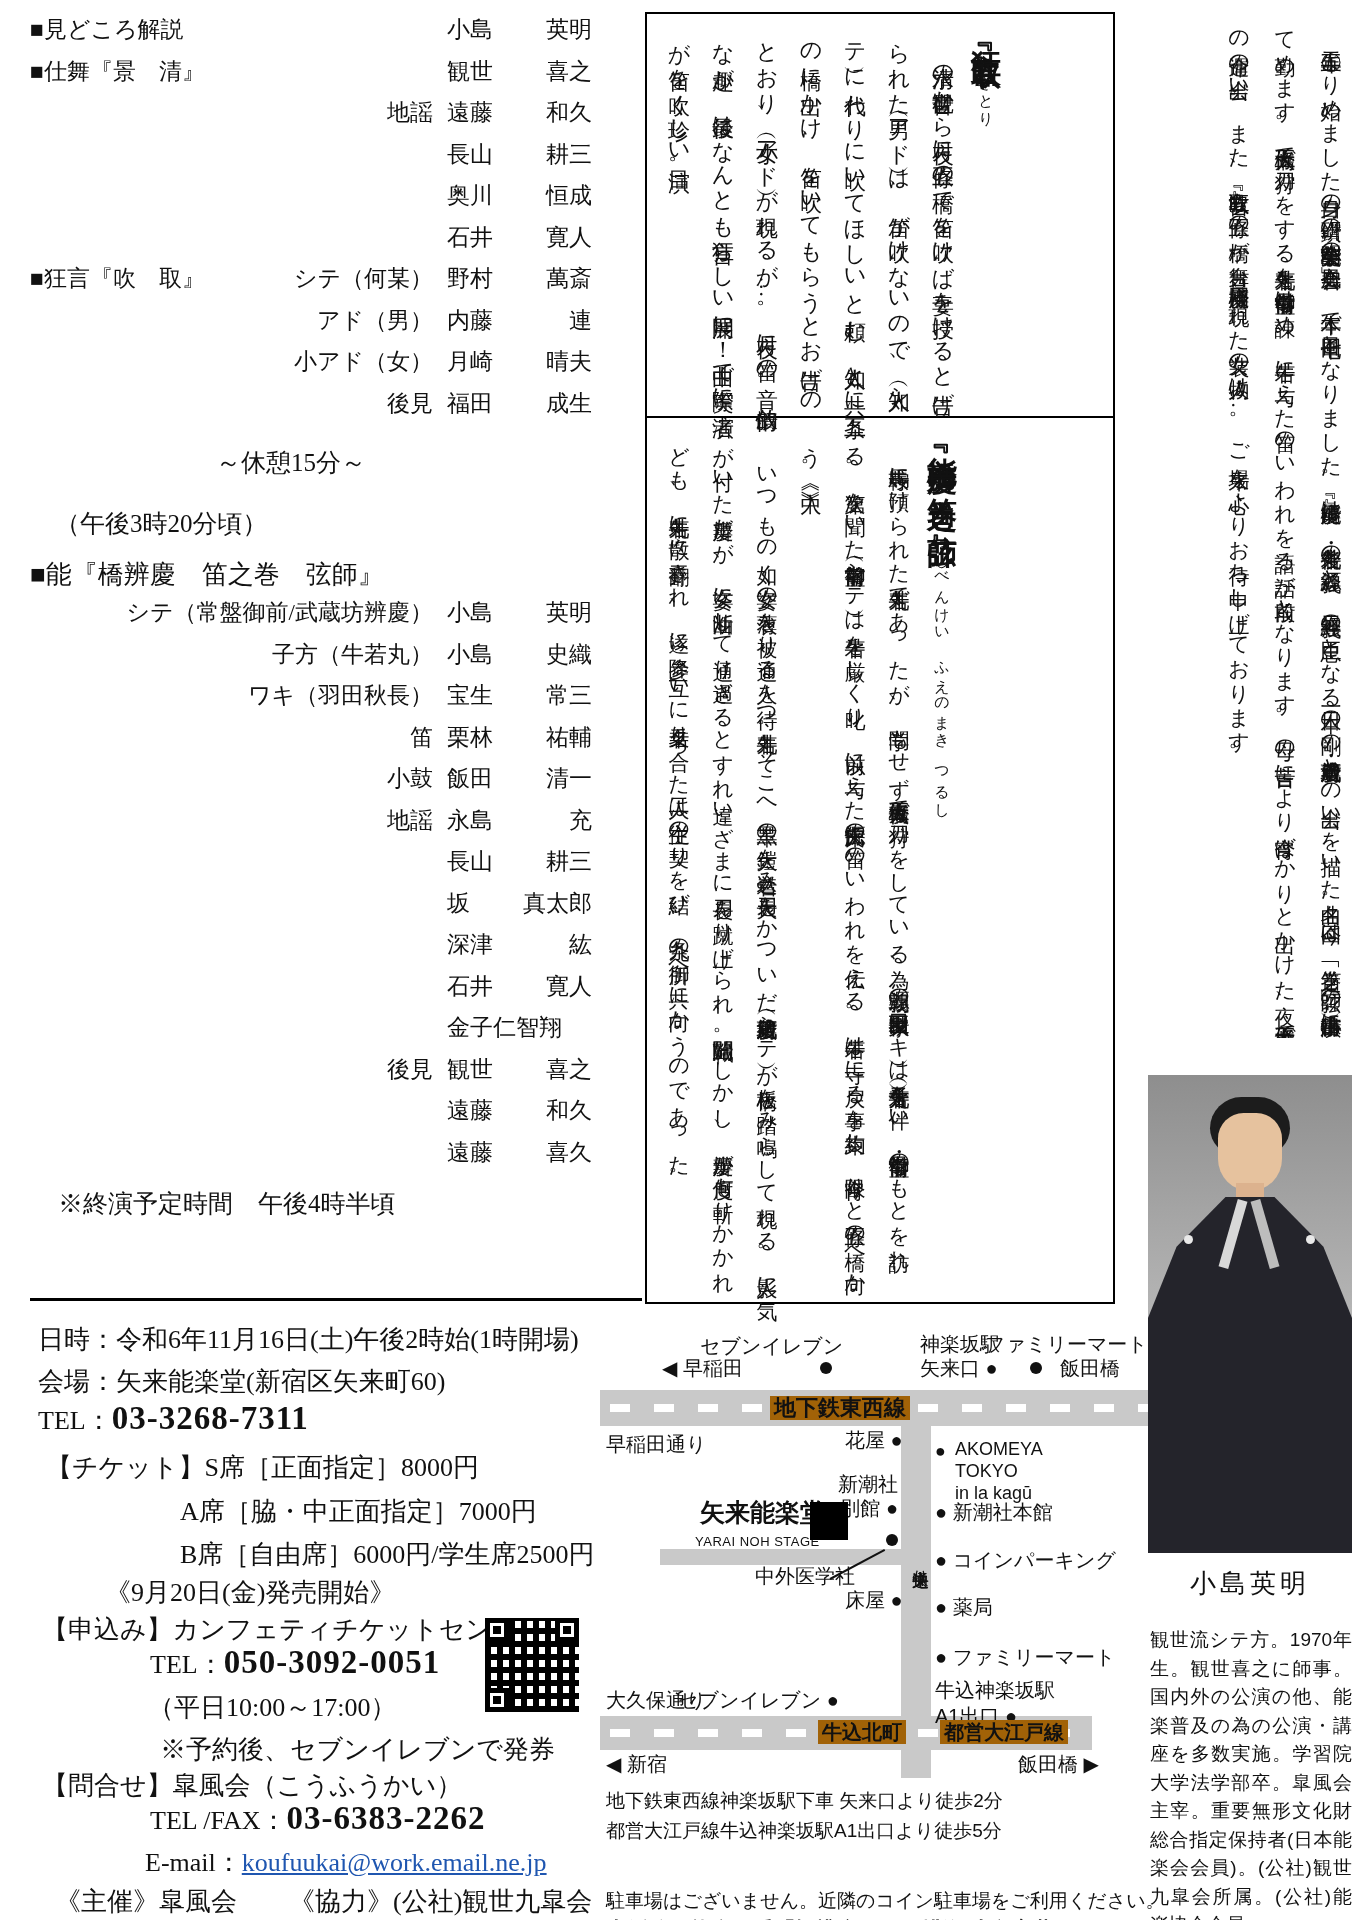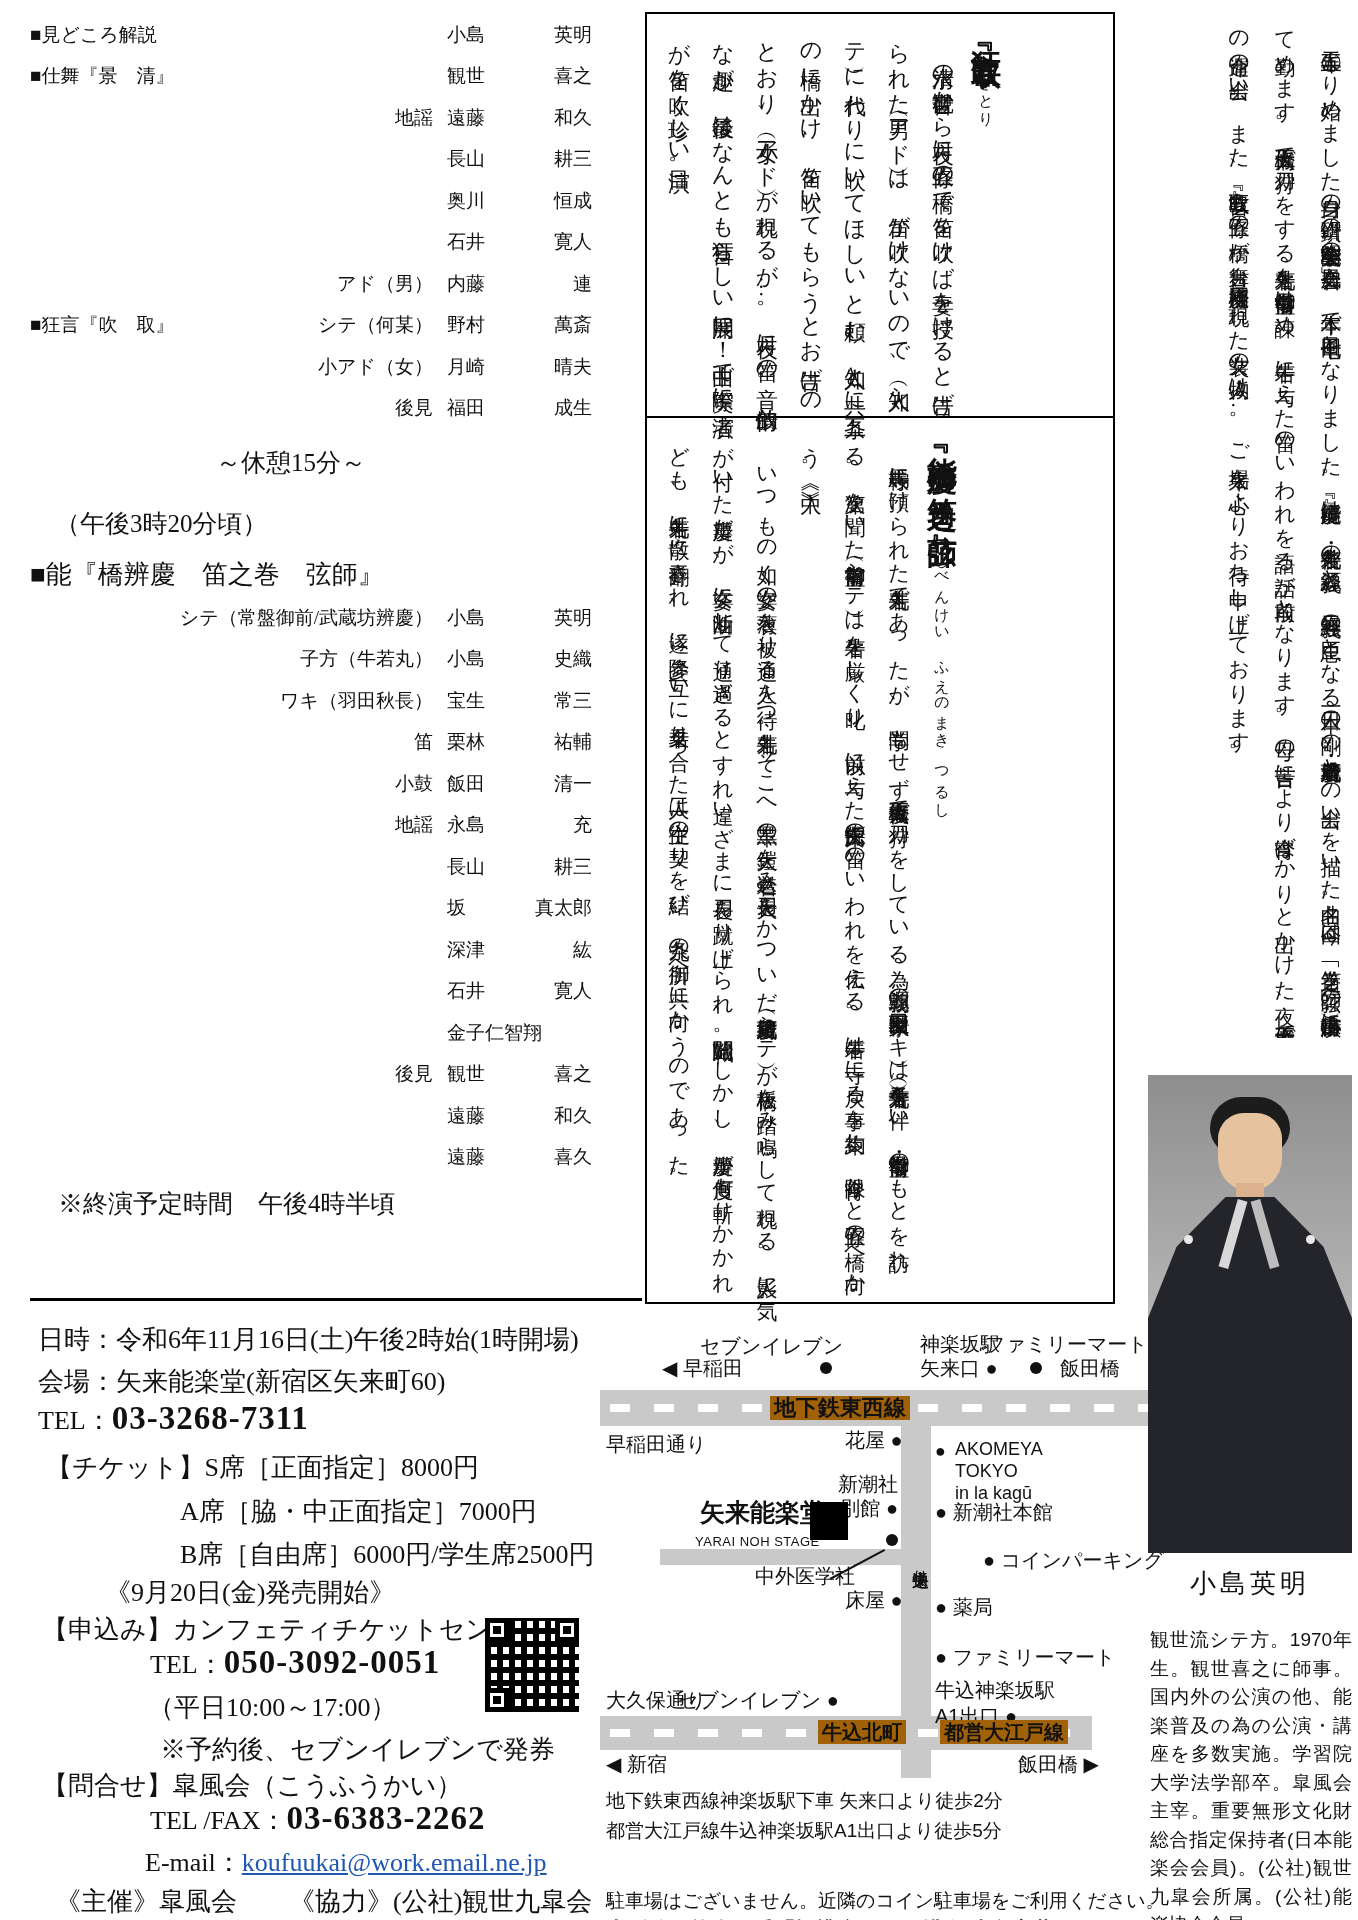--- a/index.html
+++ b/index.html
@@ -1,20 +1,20 @@
 <!DOCTYPE html>
 <html><head>
 <meta charset="utf-8">
 <style>
   html,body{margin:0;padding:0;background:#fff;}
   .page{position:relative;width:1358px;height:1920px;background:#fff;overflow:hidden;
         font-family:"Liberation Serif","DejaVu Serif",serif;color:#111;}
   
   .program{position:absolute;left:30px;top:14px;width:562px;}
-  .prow{height:41.5px;display:flex;align-items:center;white-space:nowrap;font-size:19px;}
+  .prow{height:41.5px;display:flex;white-space:nowrap;font-size:23px;}
   .pt{flex:0 0 auto;}
   .pr{flex:1;text-align:right;}
   .pn{flex:0 0 145px;margin-left:14px;display:flex;justify-content:space-between;}
   .intermission{height:66px;display:flex;align-items:center;justify-content:center;
                 font-size:25px;padding-right:40px;}
   .timenote{height:56px;display:flex;align-items:center;font-size:25px;padding-left:25px;}
   .nohtitle{height:46px;display:flex;align-items:center;font-size:26px;}
   .endnote{height:50px;display:flex;align-items:center;font-size:25px;padding-left:28px;}
   
   .descbox{position:absolute;left:645px;top:12px;width:470px;height:1292px;
@@ -127,33 +127,33 @@
       </div>
         <div class="prow">
         <span class="pt"></span>
         <span class="pr"></span>
         <span class="pn">
           <span>石井</span>
           <span>寛人</span>
         </span>
       </div>
         <div class="prow">
+        <span class="pt">■狂言『吹　取』</span>
+        <span class="pr">シテ（何某）</span>
+        <span class="pn">
+          <span>野村</span>
+          <span>萬斎</span>
+        </span>
+      </div>
+        <div class="prow">
         <span class="pt"></span>
         <span class="pr">アド（男）</span>
         <span class="pn">
           <span>内藤</span>
           <span>連</span>
-        </span>
-      </div>
-        <div class="prow">
-        <span class="pt">■狂言『吹　取』</span>
-        <span class="pr">シテ（何某）</span>
-        <span class="pn">
-          <span>野村</span>
-          <span>萬斎</span>
         </span>
       </div>
         <div class="prow">
         <span class="pt"></span>
         <span class="pr">小アド（女）</span>
         <span class="pn">
           <span>月崎</span>
           <span>晴夫</span>
         </span>
       </div>
@@ -346,21 +346,21 @@
     <div class="sq" style="left:212px;top:172px;"></div>
     <div class="dot" style="left:288px;top:204px;"></div>
     <div class="connector" style="left:232px;top:248px;"></div>
     <div class="lbl" style="left:157px;top:234px;">中外医学社</div>
     <div class="lbl" style="left:247px;top:258px;">床屋 ●</div>
 
     <div class="lbl" style="left:339px;top:108px;font-size:18px;line-height:22px;"><span style="position:absolute;left:-2px;top:2px;">●</span><span style="display:inline-block;margin-left:18px;">AKOMEYA
 TOKYO
 in la kagū</span></div>
     <div class="lbl" style="left:337px;top:170px;">● 新潮社本館</div>
-    <div class="lbl" style="left:337px;top:218px;margin-left:48px;">● コインパーキング</div>
+    <div class="lbl" style="left:337px;top:218px;">● コインパーキング</div>
     <div class="lbl" style="left:337px;top:265px;">● 薬局</div>
     <div class="lbl" style="left:337px;top:315px;">● ファミリーマート</div>
     <div class="lbl" style="left:337px;top:348px;">牛込神楽坂駅</div>
     <div class="lbl" style="left:337px;top:374px;text-align:right;">A1出口 ●</div>
 
     <div class="lbl" style="left:8px;top:358px;">大久保通り</div>
     <div class="lbl" style="left:80px;top:358px;">セブンイレブン ●</div>
     <div class="lbl" style="left:8px;top:422px;">◀ 新宿</div>
     <div class="lbl" style="left:420px;top:422px;">飯田橋 ▶</div>
 

